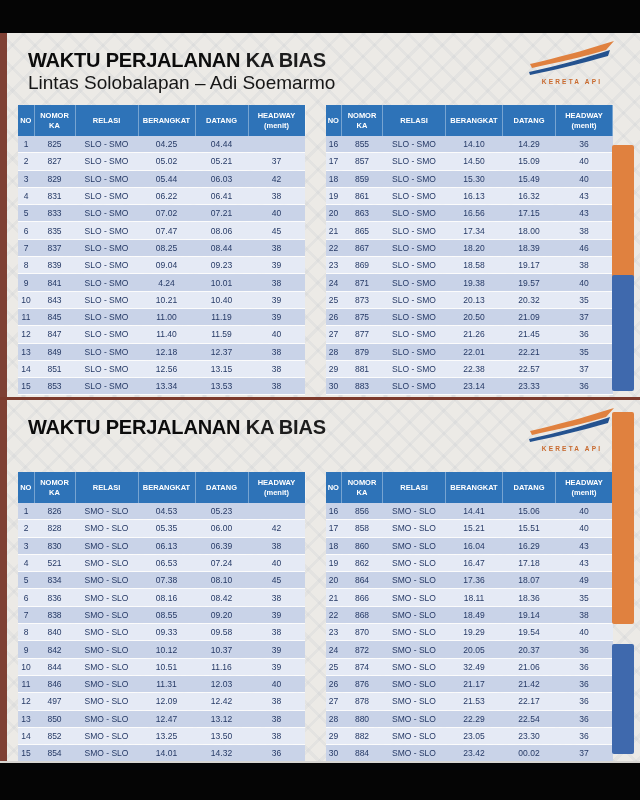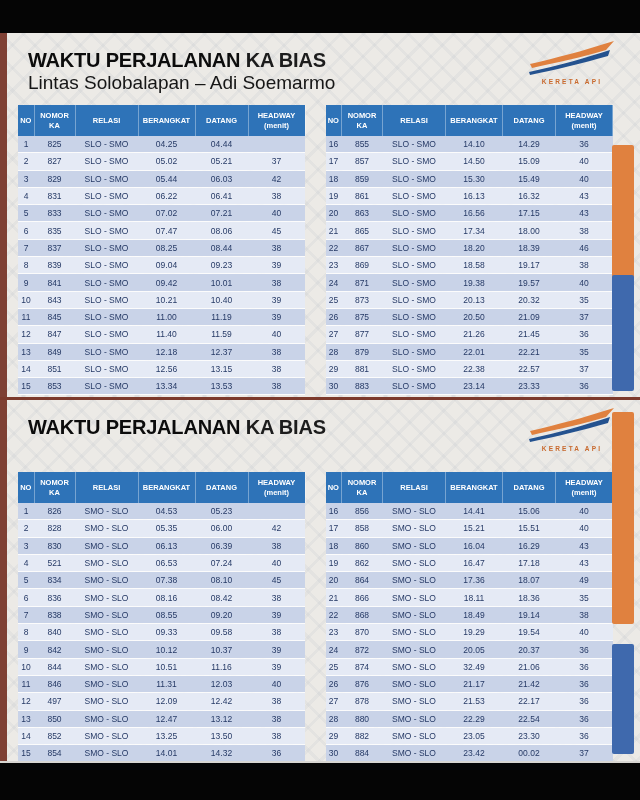--- a/index.html
+++ b/index.html
@@ -153,21 +153,21 @@
               <td>839</td>
               <td>SLO - SMO</td>
               <td>09.04</td>
               <td>09.23</td>
               <td>39</td>
             </tr>
             <tr>
               <td>9</td>
               <td>841</td>
               <td>SLO - SMO</td>
-              <td>09.42</td>
+              <td>4.24</td>
               <td>10.01</td>
               <td>38</td>
             </tr>
             <tr>
               <td>10</td>
               <td>843</td>
               <td>SLO - SMO</td>
               <td>10.21</td>
               <td>10.40</td>
               <td>39</td>

